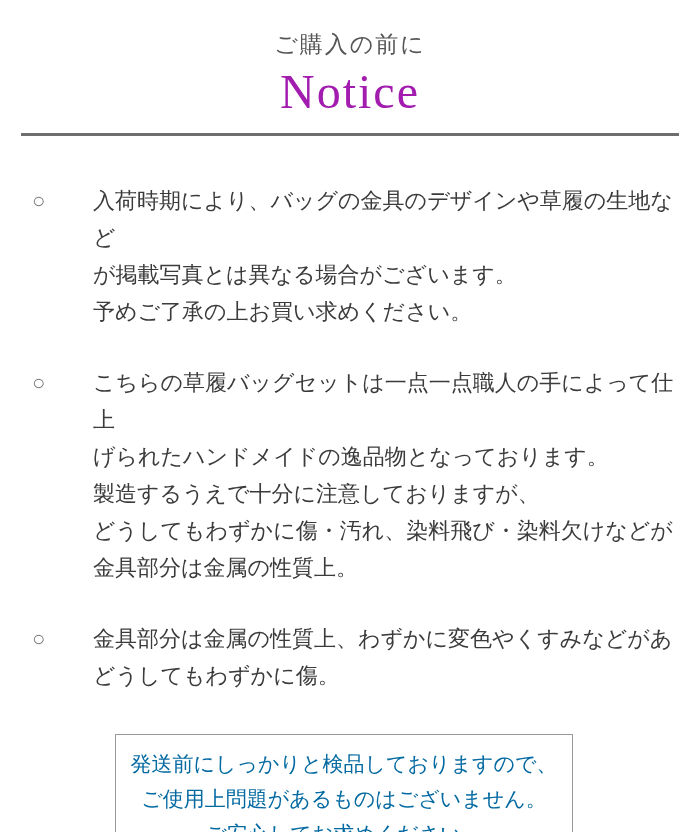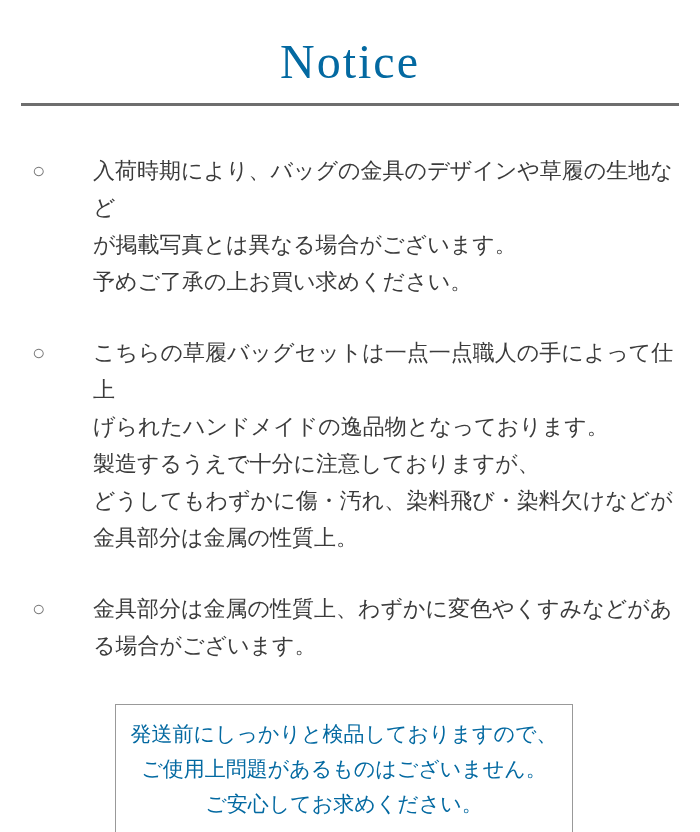--- a/index.html
+++ b/index.html
@@ -26,21 +26,21 @@
     letter-spacing: 2px;
     color: #555555;
   }
   .title {
     margin: 5px 0 0 0;
     font-family: "Liberation Serif", "DejaVu Serif", serif;
     font-size: 48px;
     line-height: 54px;
     letter-spacing: 2px;
     font-weight: 400;
-    color: #0369a1;
+    color: #a21caf;
   }
   .rule {
     border: none;
     border-top: 3px solid #6e6e6e;
     margin: 14px 21px 0 21px;
   }
   .content {
     padding: 46px 18px 0 32px;
     font-size: 22px;
     line-height: 37px;
@@ -77,20 +77,21 @@
     color: #0369a1;
     white-space: pre-line;
   }
 </style>
 </head>
 <body>
 
 <div class="page">
 
   <header class="header">
+    <div class="subtitle">ご購入の前に</div>
     <h1 class="title">Notice</h1>
   </header>
 
   <hr class="rule">
 
   <main class="content">
 
     <div class="item">
       <span class="marker">○</span>
       <span class="item-text">入荷時期により、バッグの金具のデザインや草履の生地など
@@ -103,21 +104,21 @@
       <span class="item-text">こちらの草履バッグセットは一点一点職人の手によって仕上
 げられたハンドメイドの逸品物となっております。
 製造するうえで十分に注意しておりますが、
 どうしてもわずかに傷・汚れ、染料飛び・染料欠けなどが
 金具部分は金属の性質上。</span>
     </div>
 
     <div class="item">
       <span class="marker">○</span>
       <span class="item-text">金具部分は金属の性質上、わずかに変色やくすみなどがあ
-る場合がございます。</span>
+どうしてもわずかに傷。</span>
     </div>
 
   </main>
 
   <div class="footer-box">
     <p class="box-text">発送前にしっかりと検品しておりますので、
 ご使用上問題があるものはございません。
 ご安心してお求めください。</p>
   </div>
 

